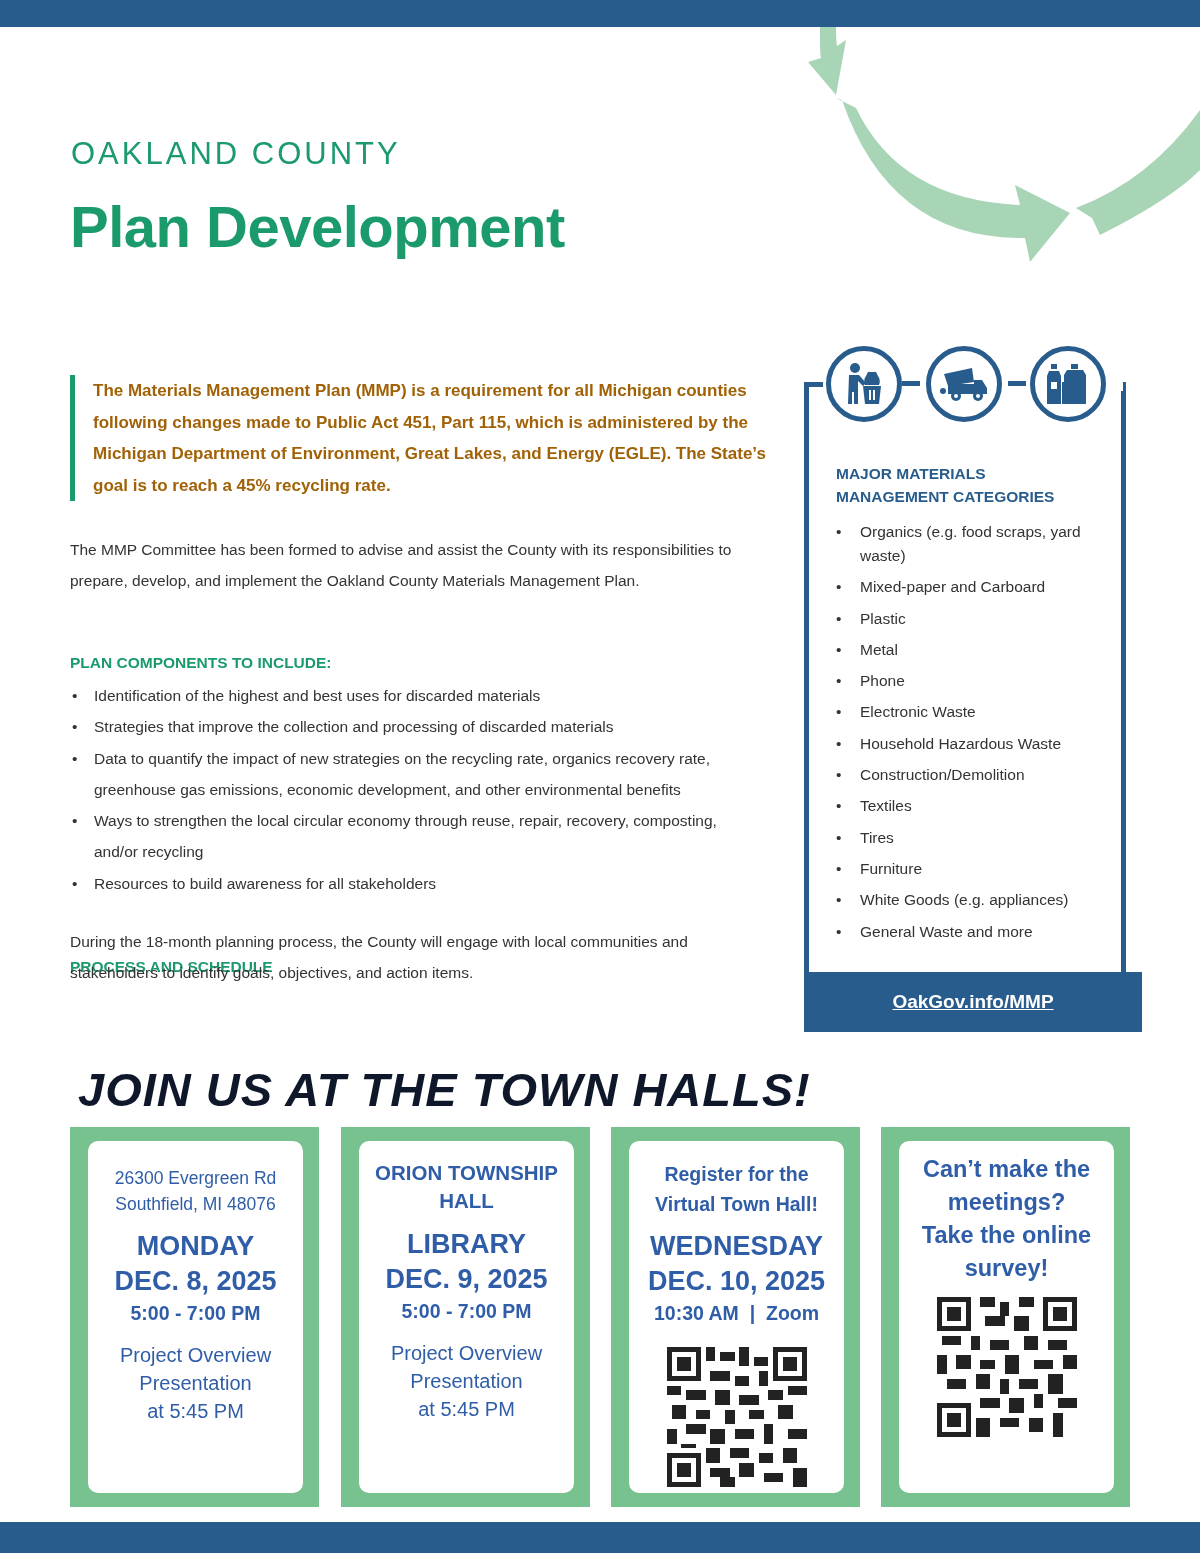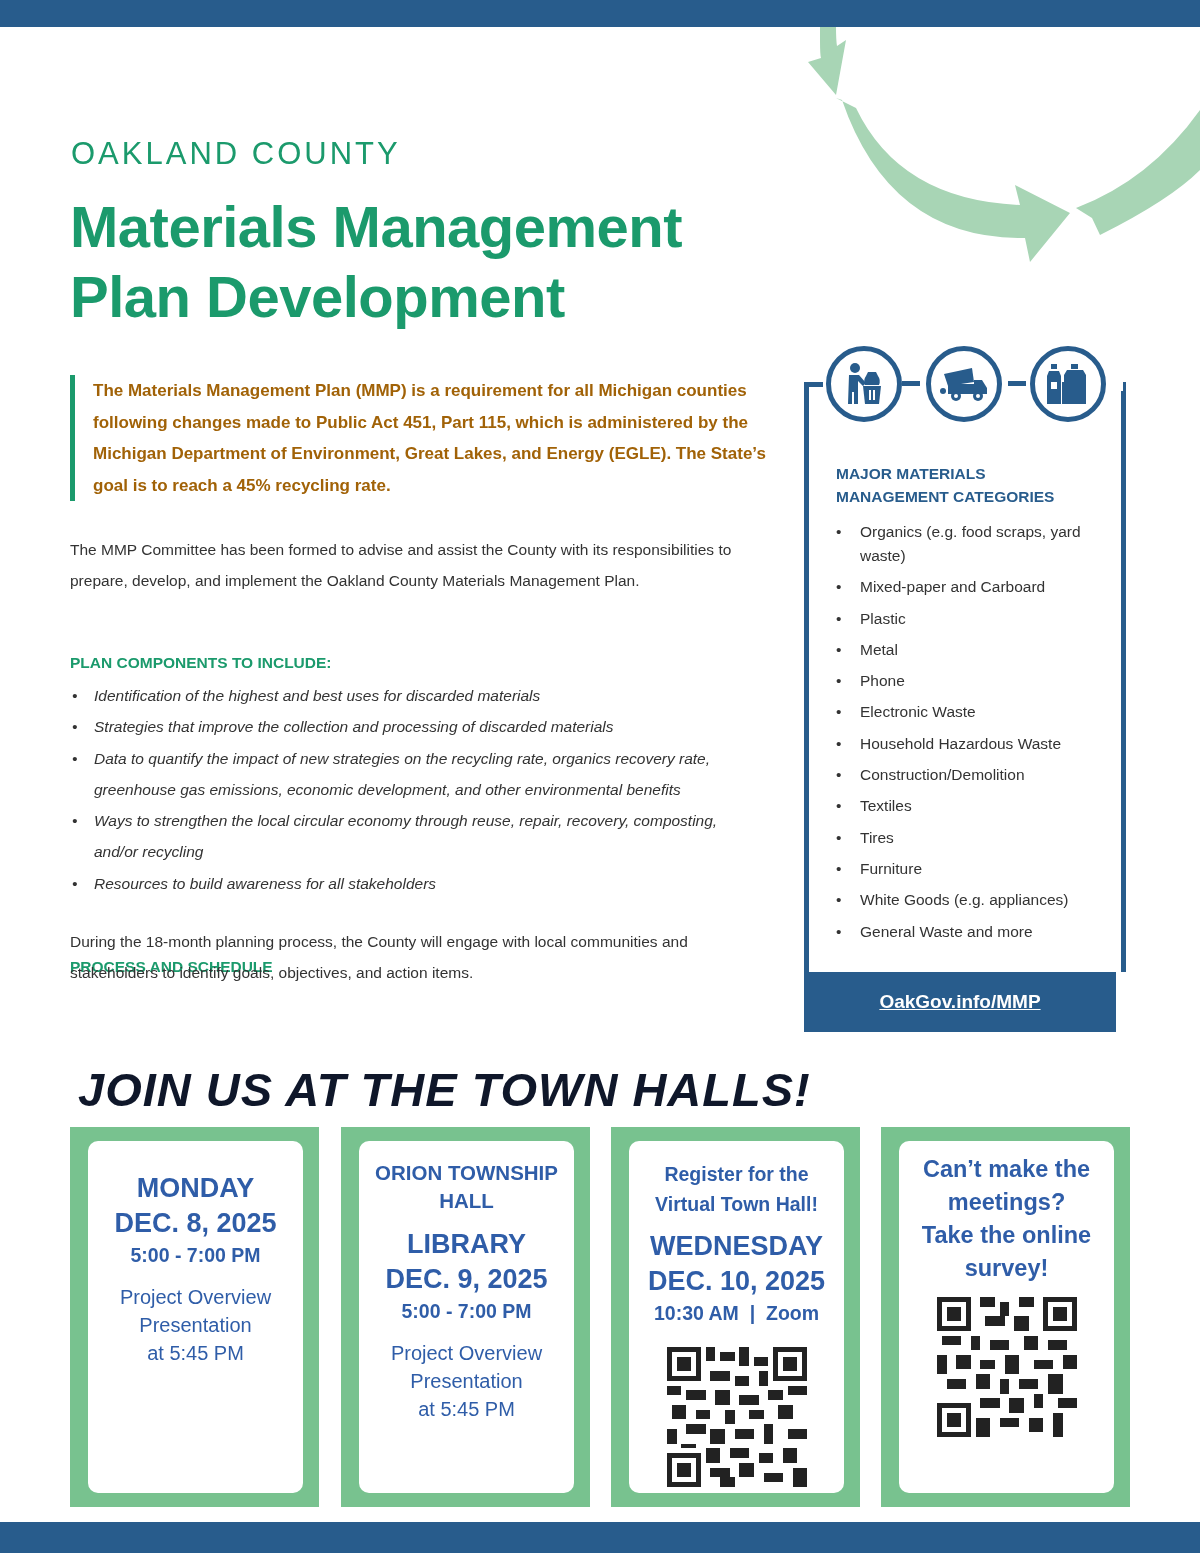--- a/index.html
+++ b/index.html
@@ -16,36 +16,36 @@
 
   .callout { position: absolute; left: 70px; top: 375px; width: 700px; border-left: 5px solid #1b9a6c; padding-left: 18px; }
   .callout p { font-size: 17px; line-height: 31.5px; font-weight: 700; color: #a16207; }
 
   .body-text { position: absolute; left: 70px; width: 680px; font-size: 15.5px; line-height: 31px; color: #333; }
   .committee { top: 534px; }
   .section-h { position: absolute; left: 70px; font-size: 15.5px; font-weight: 700; color: #1b9a6c; }
   .plan-h { top: 654px; }
   .process-h { top: 958px; }
   .plan-list { position: absolute; left: 70px; top: 680px; width: 690px; list-style: none; }
-  .plan-list li { position: relative; padding-left: 24px; font-size: 15.5px; line-height: 31.3px; color: #333; font-style: italic; }
+  .plan-list li { position: relative; padding-left: 24px; font-size: 15.5px; line-height: 31.3px; color: #333; }
   .plan-list li::before { content: "•"; position: absolute; left: 2px; top: 0; }
   .process-text { top: 926px; }
 
   
   .cat-box { position: absolute; left: 804px; top: 382px; width: 322px; height: 650px; }
   .cat-frame { position: absolute; left: 0; top: 0; width: 322px; height: 590px; border-left: 5px solid #285c8c; border-right: 5px solid #285c8c; border-top: 5px solid #285c8c; }
   .frame-gap { position: absolute; top: -6px; left: 14px; width: 300px; height: 10px; background: #fff; }
   .icon-row { position: absolute; left: 22px; top: -36px; width: 280px; height: 80px; }
   .icon-circle { position: absolute; top: 0; width: 76px; height: 76px; border: 5px solid #285c8c; border-radius: 50%; background: #fff; display: flex; align-items: center; justify-content: center; }
   .icon-dash { position: absolute; top: 35px; width: 18px; height: 5px; background: #285c8c; }
   .cat-heading { position: absolute; left: 32px; top: 80px; font-size: 15.5px; line-height: 23px; font-weight: 700; color: #285c8c; }
   .cat-list { position: absolute; left: 32px; top: 138px; width: 270px; list-style: none; }
   .cat-list li { position: relative; padding-left: 24px; font-size: 15.5px; line-height: 24px; color: #333; margin-bottom: 7.3px; }
   .cat-list li::before { content: "•"; position: absolute; left: 0; top: 0; }
-  .cat-footer { position: absolute; left: 0; top: 590px; width: 312px; height: 60px; background: #285c8c; display: flex; align-items: center; justify-content: center; }
+  .cat-footer { position: absolute; left: 0; top: 590px; width: 338px; height: 60px; background: #285c8c; display: flex; align-items: center; justify-content: center; }
   .cat-link { font-size: 19px; font-weight: 700; color: #ffffff; text-decoration: underline; }
 
   .join-headline { position: absolute; left: 78px; top: 1062px; font-size: 47px; font-weight: 700; font-style: italic; color: #0f172a; letter-spacing: 1px; }
 
   
   .card { position: absolute; top: 1127px; width: 249px; height: 380px; background: #78c28f; padding: 14px 16px 14px 18px; }
   .card-inner { width: 100%; height: 100%; background: #fff; border-radius: 10px; text-align: center; color: #2f5da8; padding-top: 18px; }
   .c-venue { font-size: 21.5px; line-height: 30px; font-weight: 700; }
   .c-addr { font-size: 17.5px; line-height: 26px; margin-top: 6px; color: #2f5da8; }
   .c-day { font-size: 27px; line-height: 34px; font-weight: 700; margin-top: 12px; }
@@ -63,21 +63,20 @@
 <div class="top-bar"></div>
 
 <svg class="recycle-arrows" viewBox="0 0 420 290">
   <path d="M40 27 L40 40 Q40 55 41 58 L28 62 L56 95 L66 40 L57 46 Q56 40 56 27 Z" fill="#a8d5b5"></path>
   <path d="M56 98 L76 108 Q120 200 240 205 L235 185 L290 213 L250 262 L245 238 Q110 240 62 100 Z" fill="#a8d5b5"></path>
   <path d="M296 208 Q370 180 420 110 L420 170 Q390 200 320 235 L312 218 Z" fill="#a8d5b5"></path>
 </svg>
 
 <div class="eyebrow">OAKLAND COUNTY</div>
 <h1 class="title">
-  <div>Materials Management</div>
   <div>Plan Development</div>
 </h1>
 
 <div class="callout">
   <p>The Materials Management Plan (MMP) is a requirement for all Michigan counties following changes made to Public Act 451, Part 115, which is administered by the Michigan Department of Environment, Great Lakes, and Energy (EGLE). The State’s goal is to reach a 45% recycling rate.</p>
 </div>
 
 <p class="body-text committee">The MMP Committee has been formed to advise and assist the County with its responsibilities to prepare, develop, and implement the Oakland County Materials Management Plan.</p>
 
 <div class="section-h plan-h">PLAN COMPONENTS TO INCLUDE:</div>
@@ -153,20 +152,24 @@
   </ul>
   <div class="cat-footer">
     <a class="cat-link">OakGov.info/MMP</a>
   </div>
 </div>
 
 <div class="join-headline">JOIN US AT THE TOWN HALLS!</div>
 
 <div class="card" style="left:70px">
   <div class="card-inner">
+    <div class="c-addr">
+      <div>26300 Evergreen Rd</div>
+      <div>Southfield, MI 48076</div>
+    </div>
     <div class="c-day">MONDAY</div>
     <div class="c-date">DEC. 8, 2025</div>
     <div class="c-time">5:00 - 7:00 PM</div>
     <div class="c-pres">
       <div>Project Overview</div>
       <div>Presentation</div>
       <div>at 5:45 PM</div>
     </div>
   </div>
 </div>

